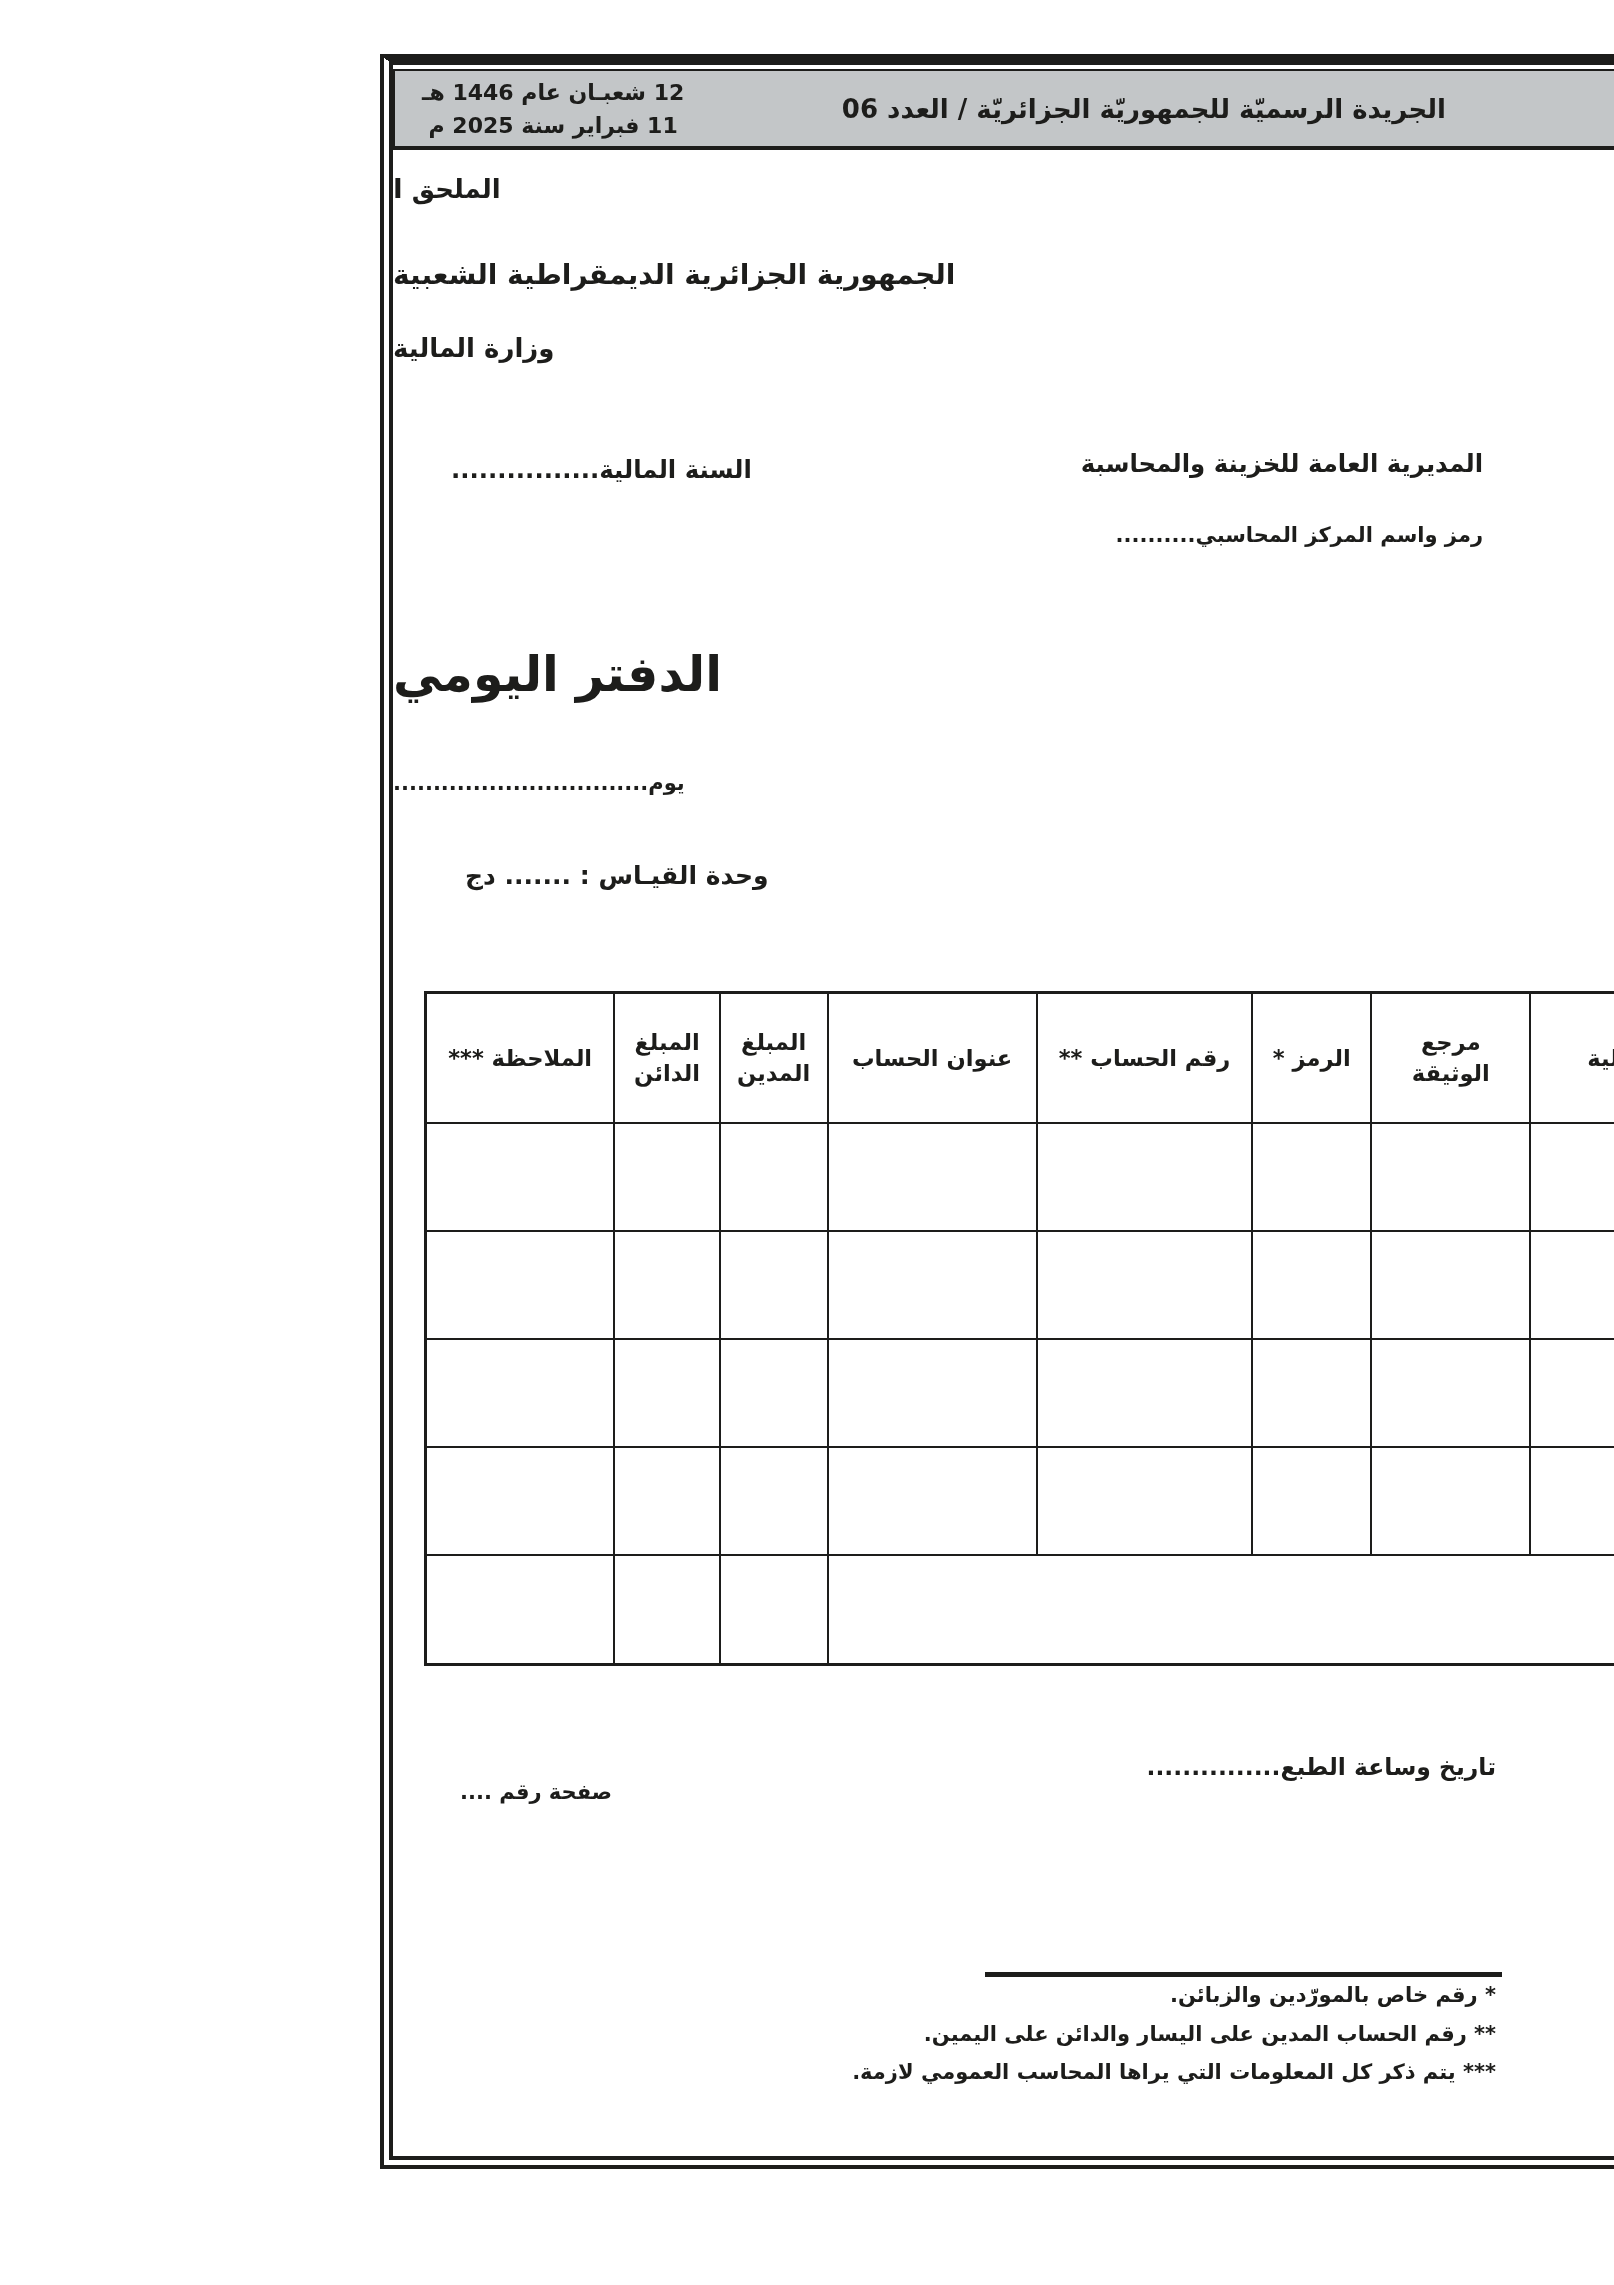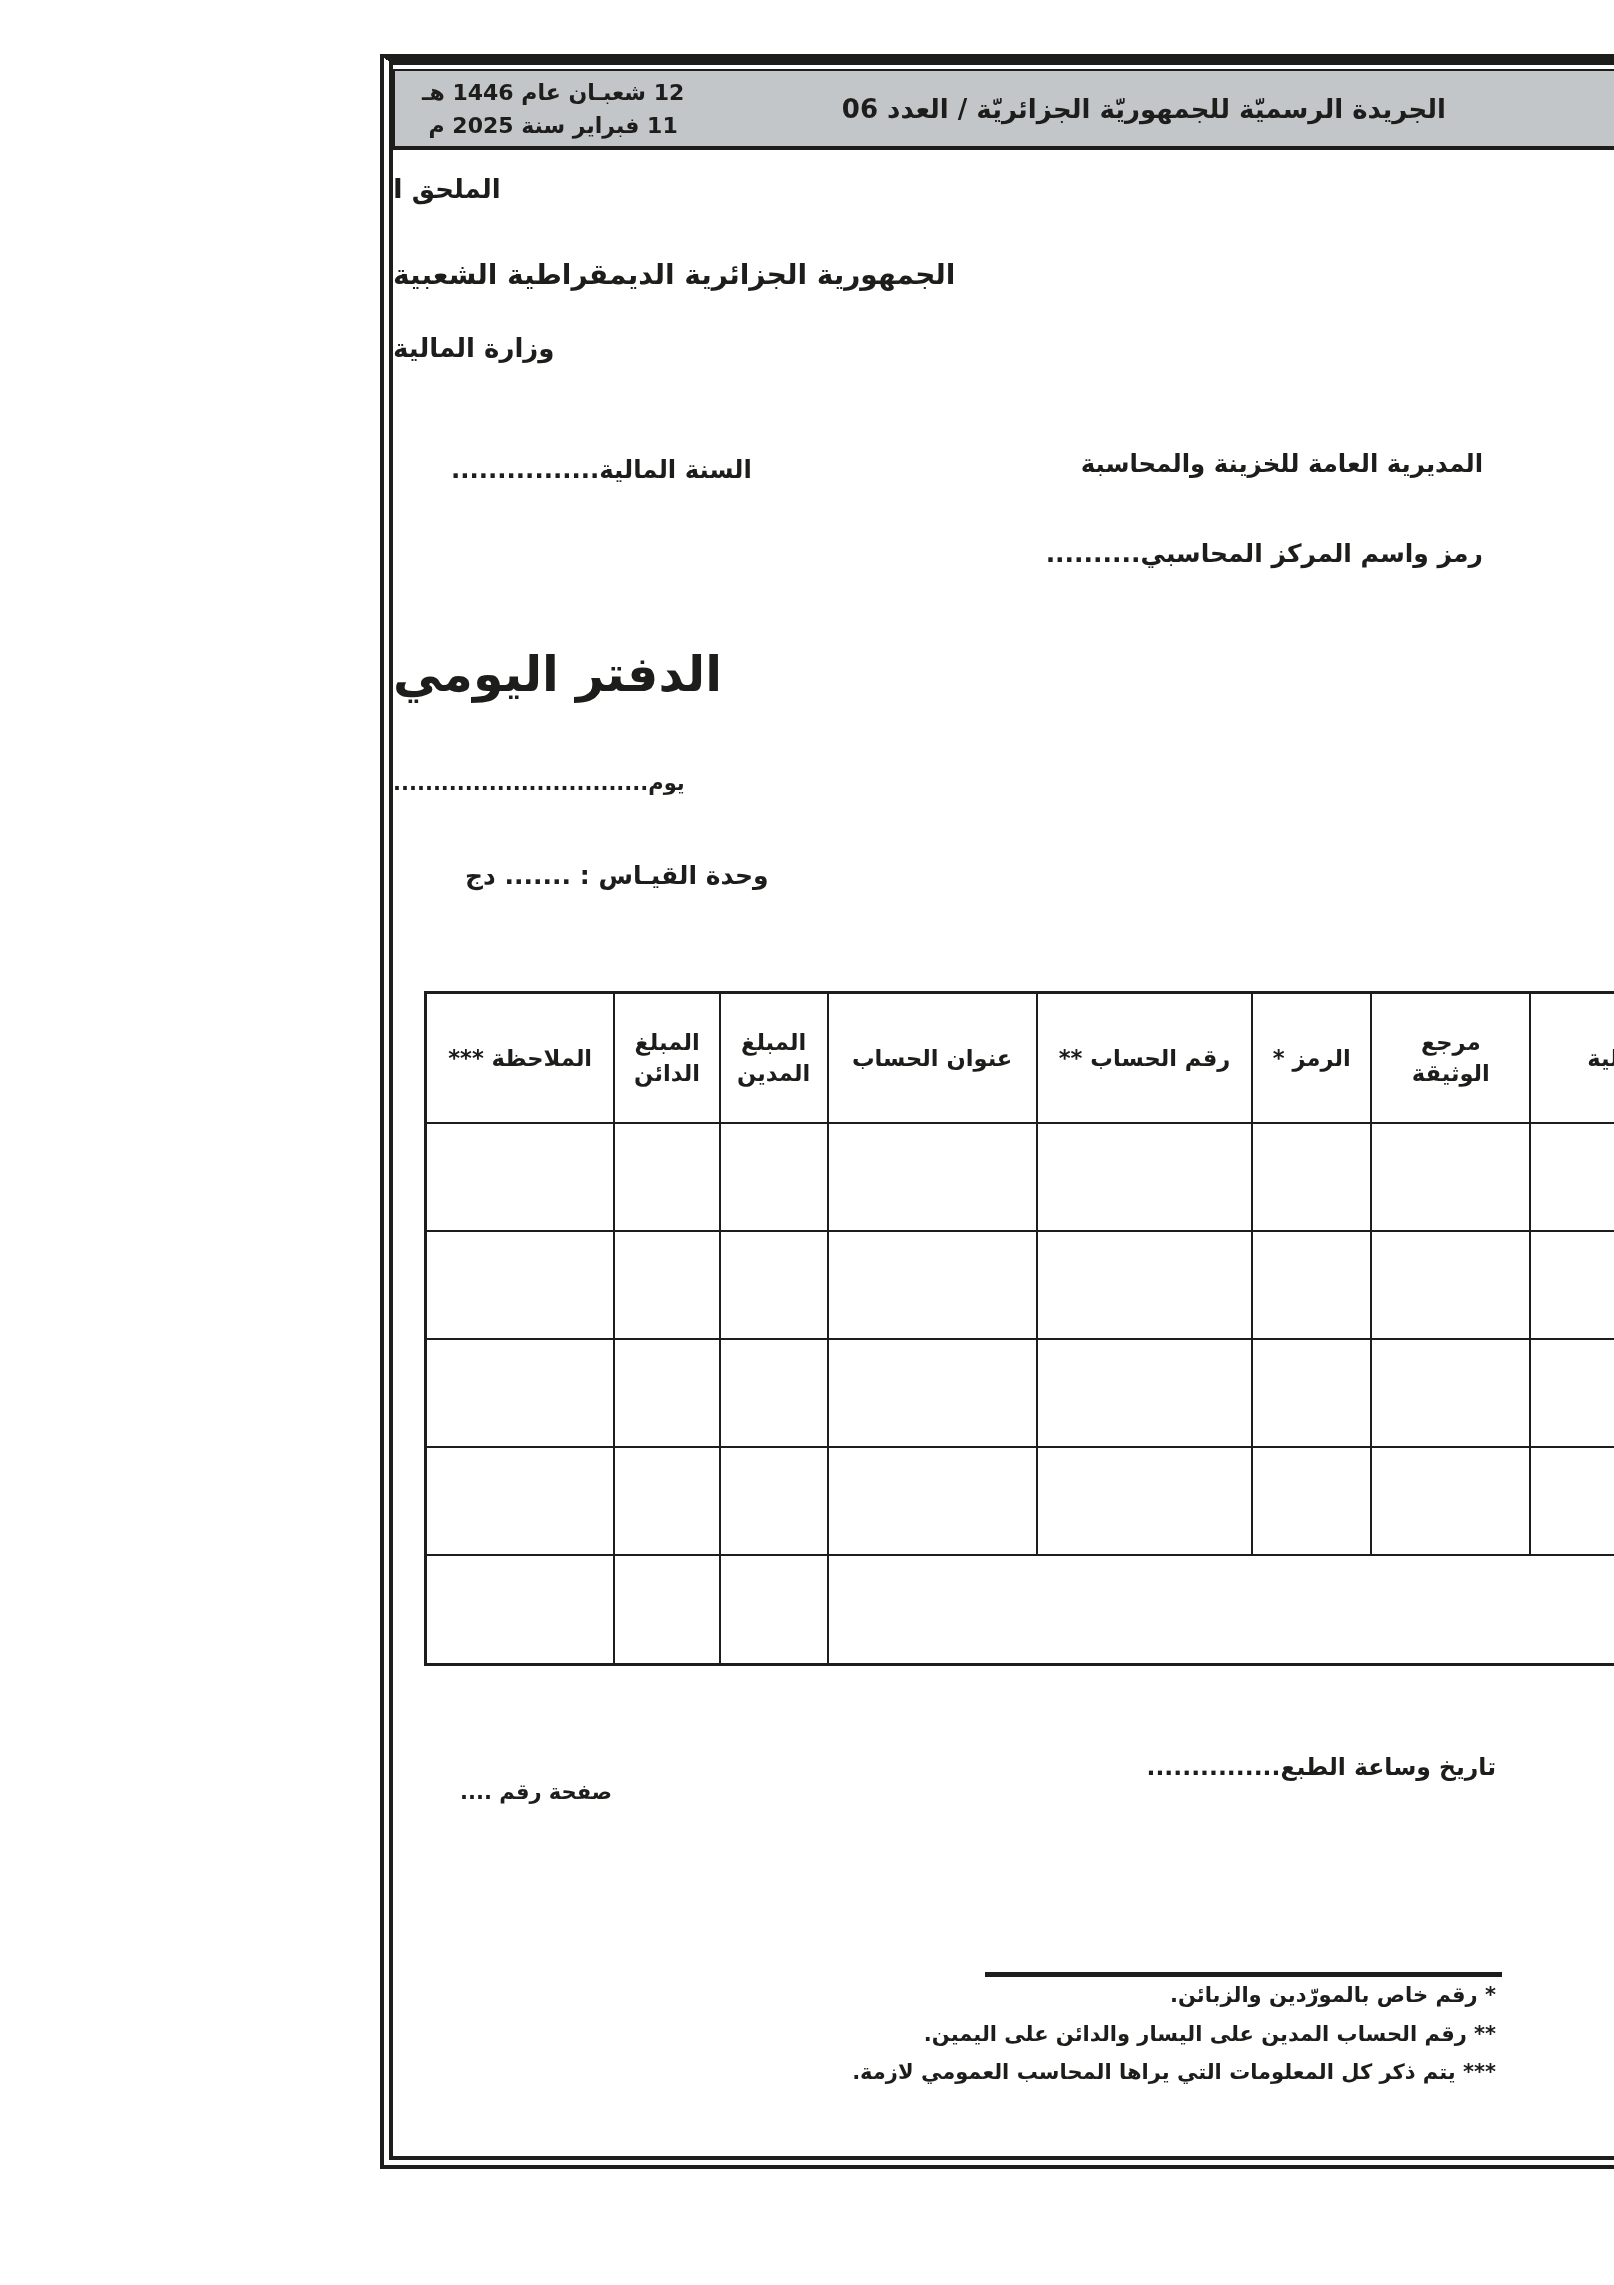--- a/index.html
+++ b/index.html
@@ -30,21 +30,21 @@
     position:absolute;right:23.5px;top:50%;transform:translateY(-50%);
     font-weight:bold;font-size:25px;font-family:"DejaVu Serif",serif;
   }
   .tline{position:absolute;font-weight:bold;white-space:nowrap;}
   .tcenter{left:100px;width:1417px;text-align:left;}
   .annex{top:174px;font-size:26px;}
   .republic{top:258px;font-size:28px;}
   .ministry{top:333px;font-size:26px;}
   .directorate{right:131px;top:449px;font-size:24.4px;}
   .fiscal{left:158px;top:455px;font-size:24.4px;}
-  .center-code{right:131px;top:523px;font-size:25px;margin-top:16px;}
+  .center-code{right:131px;top:523px;font-size:21px;}
   .form-title{top:646px;font-size:49px;letter-spacing:0.9px;}
   .day{top:771px;font-size:21px;}
   .unit{left:172px;top:861px;font-size:25px;}
   .print-dt{right:118px;top:1753px;font-size:23.5px;}
   .page-ref{left:167px;top:1780px;font-size:21px;}
   
   .journal-table{
     position:absolute;left:131px;top:991px;width:1352px;
     border-collapse:collapse;direction:rtl;table-layout:fixed;
     border:3.6px solid #1d1d1b;

